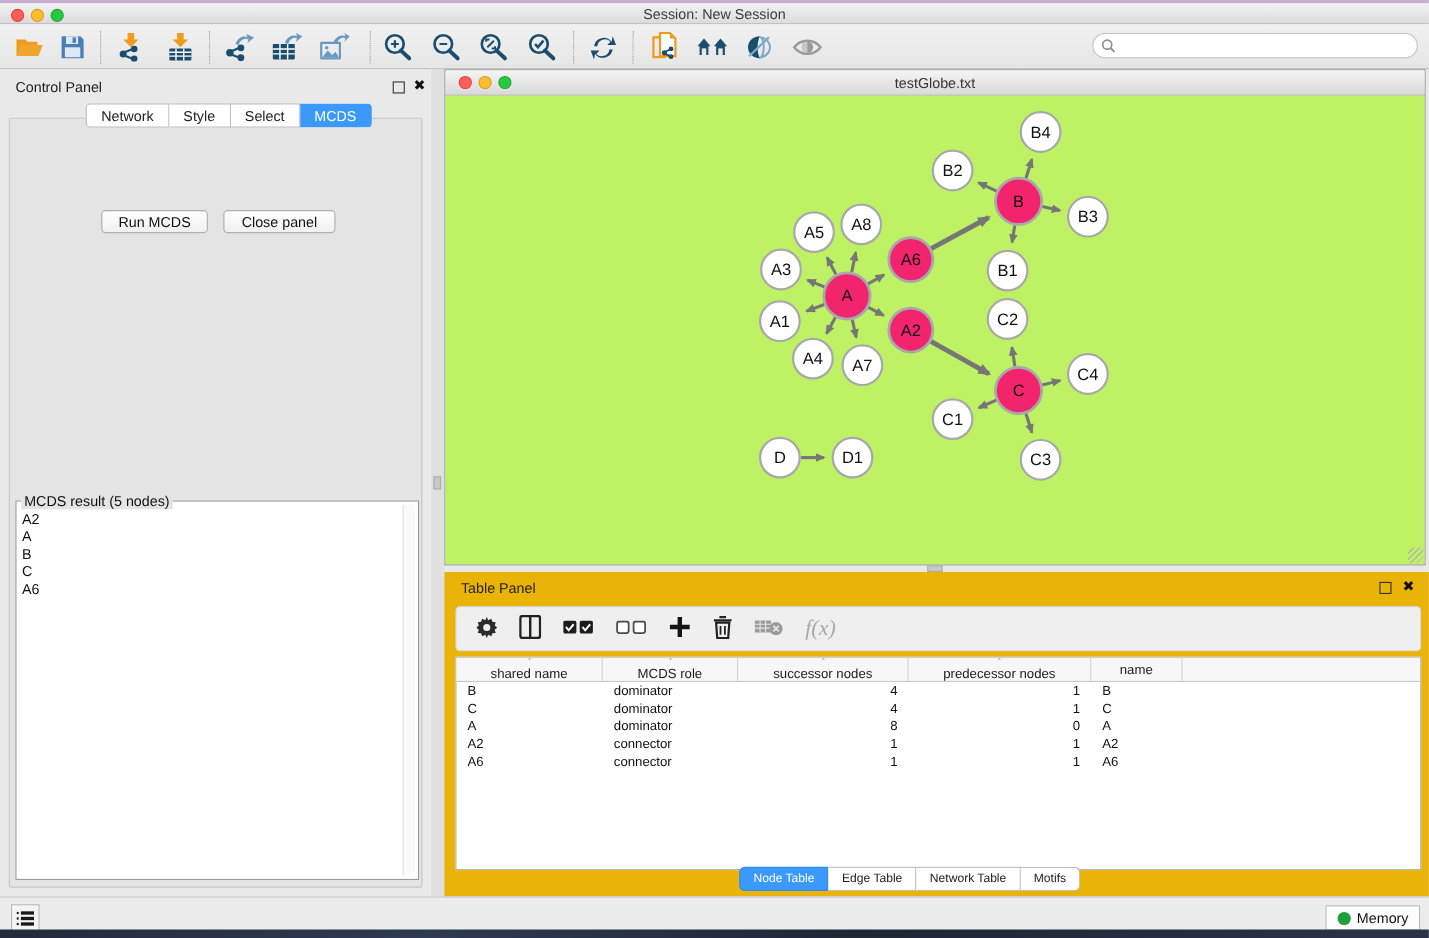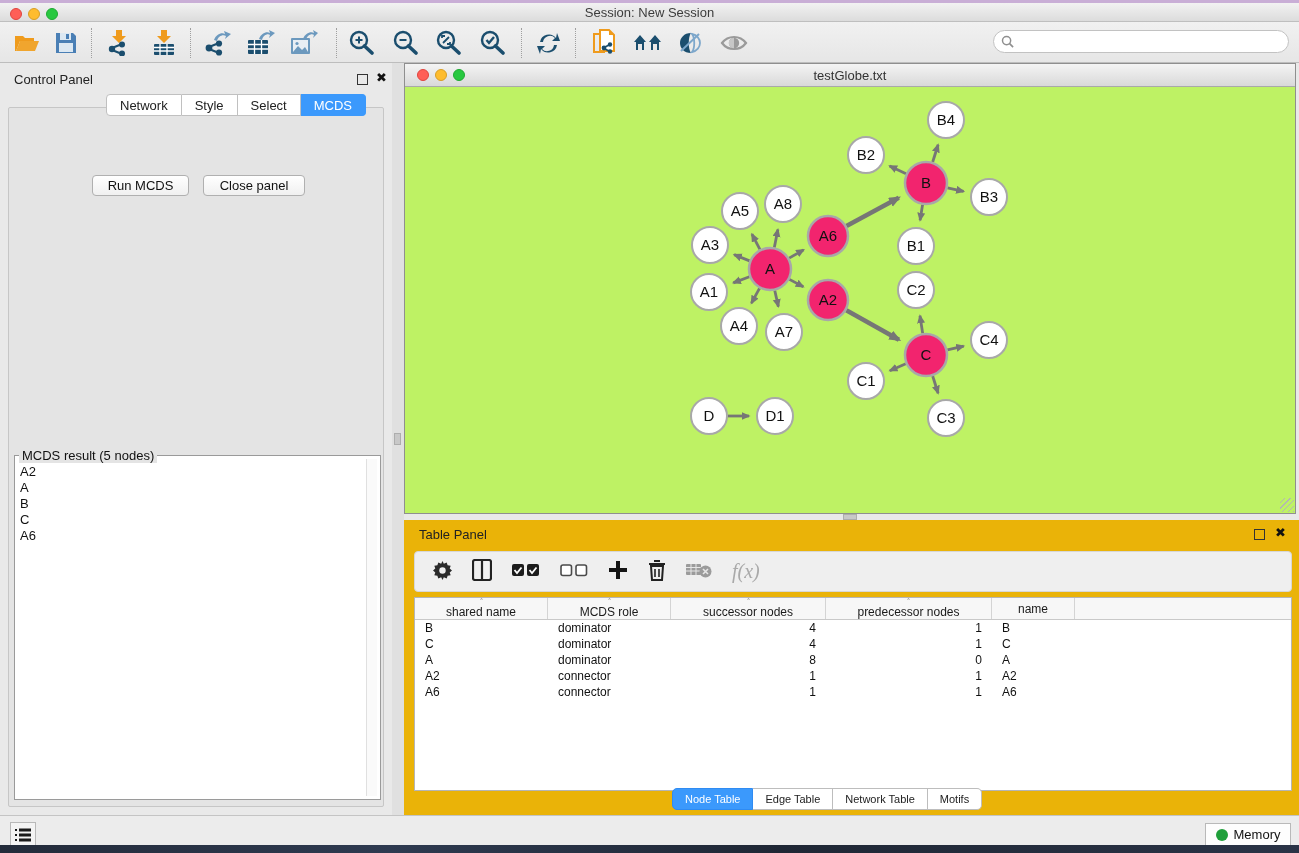--- a/index.html
+++ b/index.html
@@ -24,27 +24,27 @@
   #search-box input { border:none; outline:none; flex:1; font-size:12px; background:transparent; margin-left:4px; font-family:inherit; }
 
   
   #control-panel { left:0; top:63px; width:392px; height:752px; background:#e9e9e9; }
   #cp-title { position:absolute; left:14px; top:9px; font-size:13px; color:#222; }
   .panel-sq { width:11px; height:11px; border:1.5px solid #333; display:inline-block; }
   .panel-x { font-size:13px; font-weight:bold; color:#111; }
   #cp-content { position:absolute; left:8px; top:44px; width:376px; height:700px; background:#e4e4e4; border:1px solid #c6c6c6; border-radius:2px; }
   #cp-tabs { position:absolute; left:78px; top:31px; height:22px; display:flex; z-index:3; }
   .cp-tab { height:22px; padding:0 13px; background:#fff; border:1px solid #c0c0c0; border-left:none; font-size:13px; color:#222; display:flex; align-items:center; }
-  .cp-tab:first-child { border-left:1px solid #c0c0c0; border-radius:4px 0 0 4px;margin-left:28px; }
+  .cp-tab:first-child { border-left:1px solid #c0c0c0; border-radius:4px 0 0 4px; }
   .cp-tab:last-child { border-radius:0 4px 4px 0; }
   .cp-tab.active { background:#3b99fc; border-color:#3b99fc; color:#fff; }
   #opt-label { position:absolute; left:0; width:392px; top:75px; text-align:center; font-size:13px; color:#111; }
   #opt-select { position:absolute; left:43px; top:93px; width:313px; height:22px; background:#fff; border:1px solid #b3b3b3; border-radius:4px; font-size:13px; display:flex; align-items:center; padding-left:8px; }
   #opt-stepper { position:absolute; right:0; top:-1px; width:22px; height:22px; border-radius:0 4px 4px 0; background:linear-gradient(#6eb3fd,#2f82f7); color:#fff; font-size:7px; line-height:8px; display:flex; flex-direction:column; align-items:center; justify-content:center; }
-  .cp-btn { position:absolute; top:112px; height:21px; background:linear-gradient(#ffffff,#f0f0f0); border:1px solid #b0b0b0; border-radius:4px; font-size:13px; color:#111; display:flex; align-items:center; justify-content:center; }
+  .cp-btn { position:absolute; top:128px; height:21px; background:linear-gradient(#ffffff,#f0f0f0); border:1px solid #b0b0b0; border-radius:4px; font-size:13px; color:#111; display:flex; align-items:center; justify-content:center; }
   #mcds-box { position:absolute; left:14px; top:392px; width:367px; height:345px; background:#fff; border:1px solid #9a9a9a; }
   #mcds-legend { position:absolute; left:4px; top:-8px; background:#e4e4e4; padding:0 3px; font-size:13px; color:#111; }
   #mcds-list { position:absolute; left:5px; top:8px; font-size:13px; line-height:16px; color:#111; }
   #mcds-scroll { position:absolute; right:3px; top:3px; bottom:3px; width:11px; background:#fafafa; border-left:1px solid #e0e0e0; }
 
   
   #v-divider { left:392px; top:63px; width:12px; height:752px; background:#e0e0e0; }
   .split-handle { position:absolute; background:#c8c8c8; border:1px solid #adadad; }
 
   

